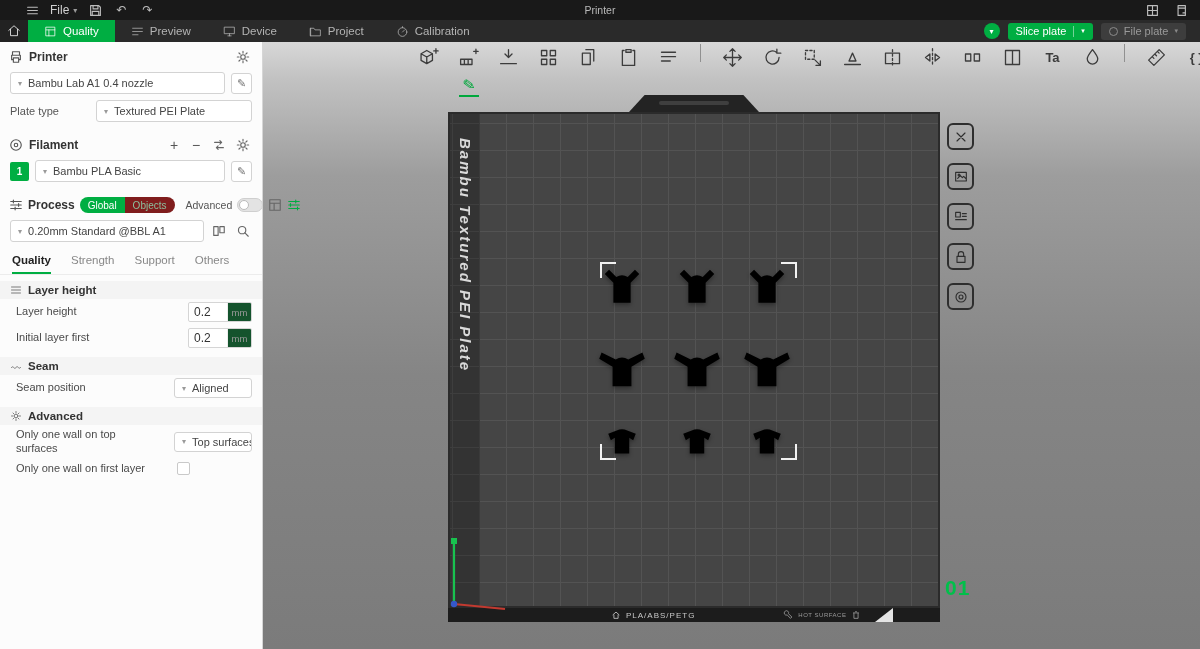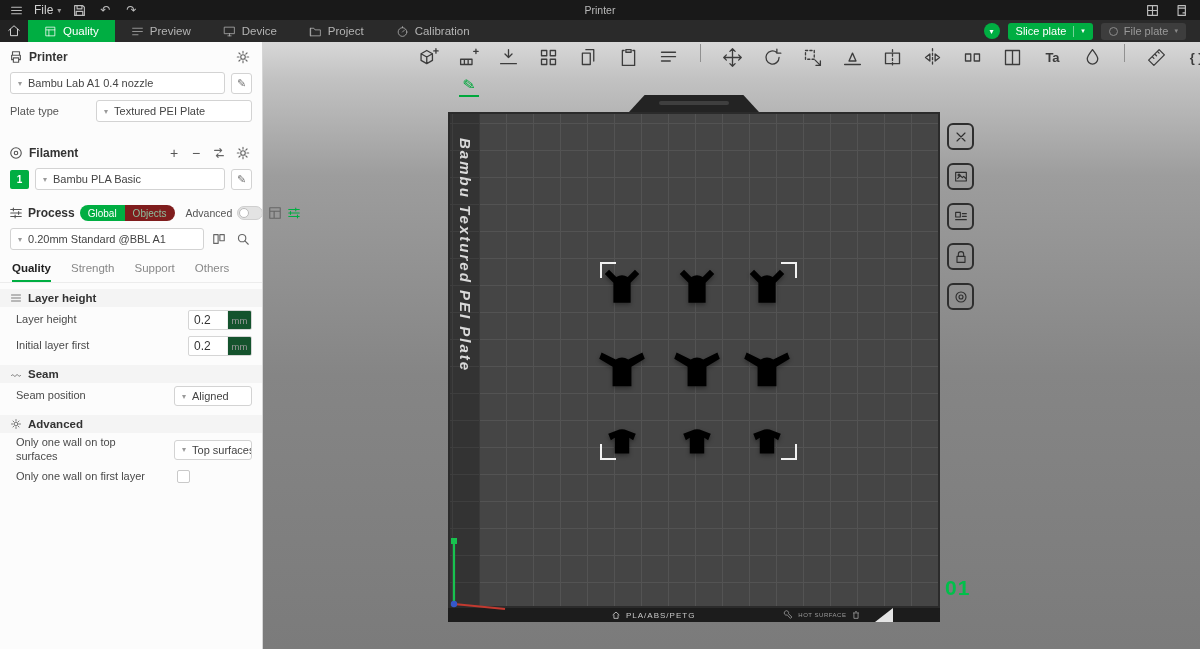--- a/index.html
+++ b/index.html
@@ -2,21 +2,21 @@
 <html><head>
 <meta charset="utf-8">
 <style>
   *{margin:0;padding:0;box-sizing:border-box}
   html,body{width:1200px;height:649px;overflow:hidden}
   body{font-family:"Liberation Sans",sans-serif;background:#8a8a8a;font-size:12px;-webkit-font-smoothing:antialiased}
   .app{position:relative;width:1200px;height:649px}
 
   
   .titlebar{position:absolute;top:0;left:0;right:0;height:20px;background:#191919;display:flex;align-items:center;color:#c6c6c6;font-size:11px;z-index:30}
-  .tb-left{display:flex;align-items:center;gap:10px;padding-left:8px}
+  .tb-left{display:flex;align-items:center;gap:10px;padding-left:24px}
   .tb-ic{width:16px;height:14px;display:flex;align-items:center;justify-content:center;color:#bdbdbd;font-size:12px;background:none;border:none;cursor:default}
   .tb-ic svg{width:13px;height:13px;stroke:#bdbdbd;fill:none;stroke-width:1.4;stroke-linecap:round;stroke-linejoin:round}
   .file-menu{display:flex;align-items:center;gap:4px;color:#d0d0d0}
   .file-caret{font-size:8px;color:#9a9a9a}
   .tb-title{position:absolute;left:0;right:0;text-align:center;color:#b9b9b9;font-size:10.5px;pointer-events:none}
   .tb-right{margin-left:auto;display:flex;align-items:center;gap:12px;padding-right:12px}
 
   
   .tabbar{position:absolute;top:20px;left:0;right:0;height:22px;background:#2a2a2a;display:flex;align-items:stretch;z-index:30}
   .home-btn{width:28px;display:flex;align-items:center;justify-content:center;background:#222;border:none}
@@ -234,21 +234,21 @@
         </button>
     </div>
     <div class="rowx">
       <span class="plabel">Plate type</span>
       <div class="combo" style="width:156px;margin-left:auto">
         <span class="caret">▾</span>
         <span>Textured PEI Plate</span>
       </div>
     </div>
 
-    <div class="shead" style="margin-top:12px">
+    <div class="shead" style="margin-top:4px">
       <span class="sic">
         <svg viewBox="0 0 16 16">
             <circle cx="8" cy="8" r="6"></circle>
             <circle cx="8" cy="8" r="2"></circle>
           </svg>
       </span>
       <span class="shead-t">Filament</span>
       <span class="spacer"></span>
       <button class="pm-btn"><span>+</span></button>
       <button class="pm-btn"><span>−</span></button>

